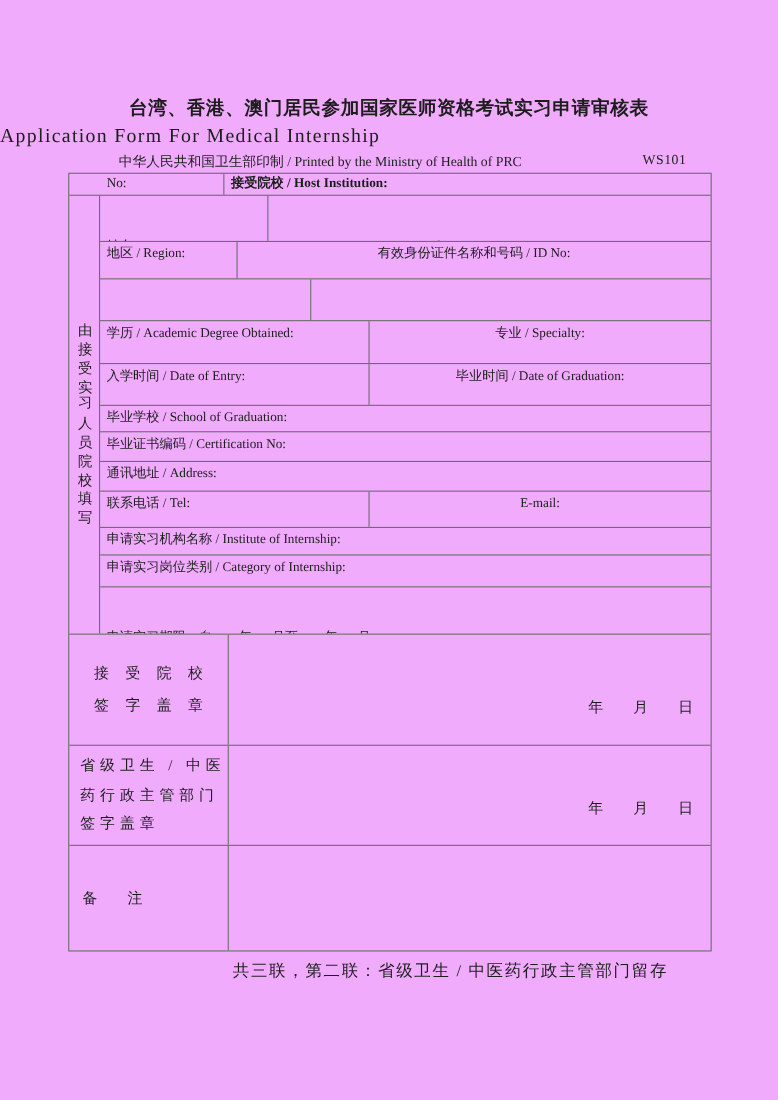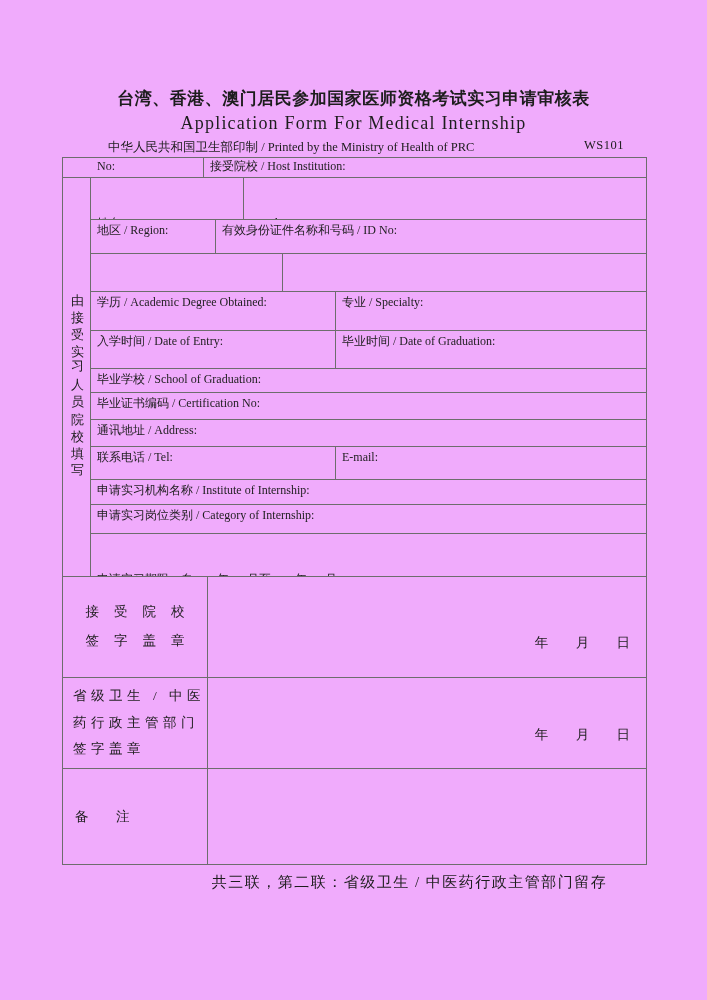--- a/index.html
+++ b/index.html
@@ -9,48 +9,48 @@
     margin:0 auto; overflow:hidden;
     font-family:"Liberation Serif","DejaVu Serif",serif;
     color:#1d1d1d;
   }
   
   .title-cn {
     position:absolute; top:87px; left:0; right:0; text-align:center;
     font-size:17px; font-weight:bold; letter-spacing:0.5px;
   }
   .title-en {
-    position:absolute; top:113px; left:0; right:0; text-align:center;
+    position:absolute; top:113px; left:0; right:0; text-align:left;
     font-size:18px; letter-spacing:1.2px;
   }
   .printed-line { position:absolute; top:139px; left:108px; font-size:12.5px; }
   .form-code  { position:absolute; top:138px; left:584px; font-size:12.5px; letter-spacing:0.5px; }
   
   .ft {
     position:absolute; left:62px; top:157px; width:585px; height:708px;
     border:1px solid #6d6d6d; display:flex; flex-direction:column;
     font-size:12px; line-height:1.45;
   }
   .rowA { display:flex; height:20px; border-bottom:1px solid #6d6d6d; }
   .rowA .cA1 { width:113px; border-right:1px solid #6d6d6d; padding:0 6px;margin-left:28px; }
-  .rowA .cA2 { flex:1; padding:0 6px; }
+  .rowA .cA2 { flex:1; padding:0 6px;font-weight:bold; }
   .tbody { display:flex; height:399px; border-bottom:1px solid #6d6d6d; }
   .vstrip {
     width:28px; border-right:1px solid #6d6d6d;
     display:flex; align-items:center; justify-content:center;
   }
   .vstrip span {
     writing-mode:vertical-rl; text-orientation:upright;
     font-size:13px; letter-spacing:17px;
   }
   .rows { flex:1; display:flex; flex-direction:column; }
   .br { display:flex; border-bottom:1px solid #6d6d6d; }
   .br:last-child { border-bottom:none; }
   .bc { padding:2px 6px; white-space:pre-wrap; overflow:hidden; }
-  .bc + .bc { border-left:1px solid #6d6d6d; }
+  .bc + .bc { border-left:1px solid #6d6d6d;text-align:center; }
   .fx { flex:1; }
   .w152{width:152px} .w124{width:124px} .w191{width:191px} .w244{width:244px}
   .h42{height:42px} .h34{height:34px} .h38{height:38px} .h39{height:39px}
   .h25{height:25px} .h27{height:27px} .h33{height:33px} .h29{height:29px}
   .ln { display:block; }
   .name-left { display:inline-block; min-width:226px; }
   
   .sig { display:flex; border-bottom:1px solid #6d6d6d; }
   .sig:last-of-type { border-bottom:none; }
   .h101{height:101px} .h92{height:92px} .h95{height:95px}

